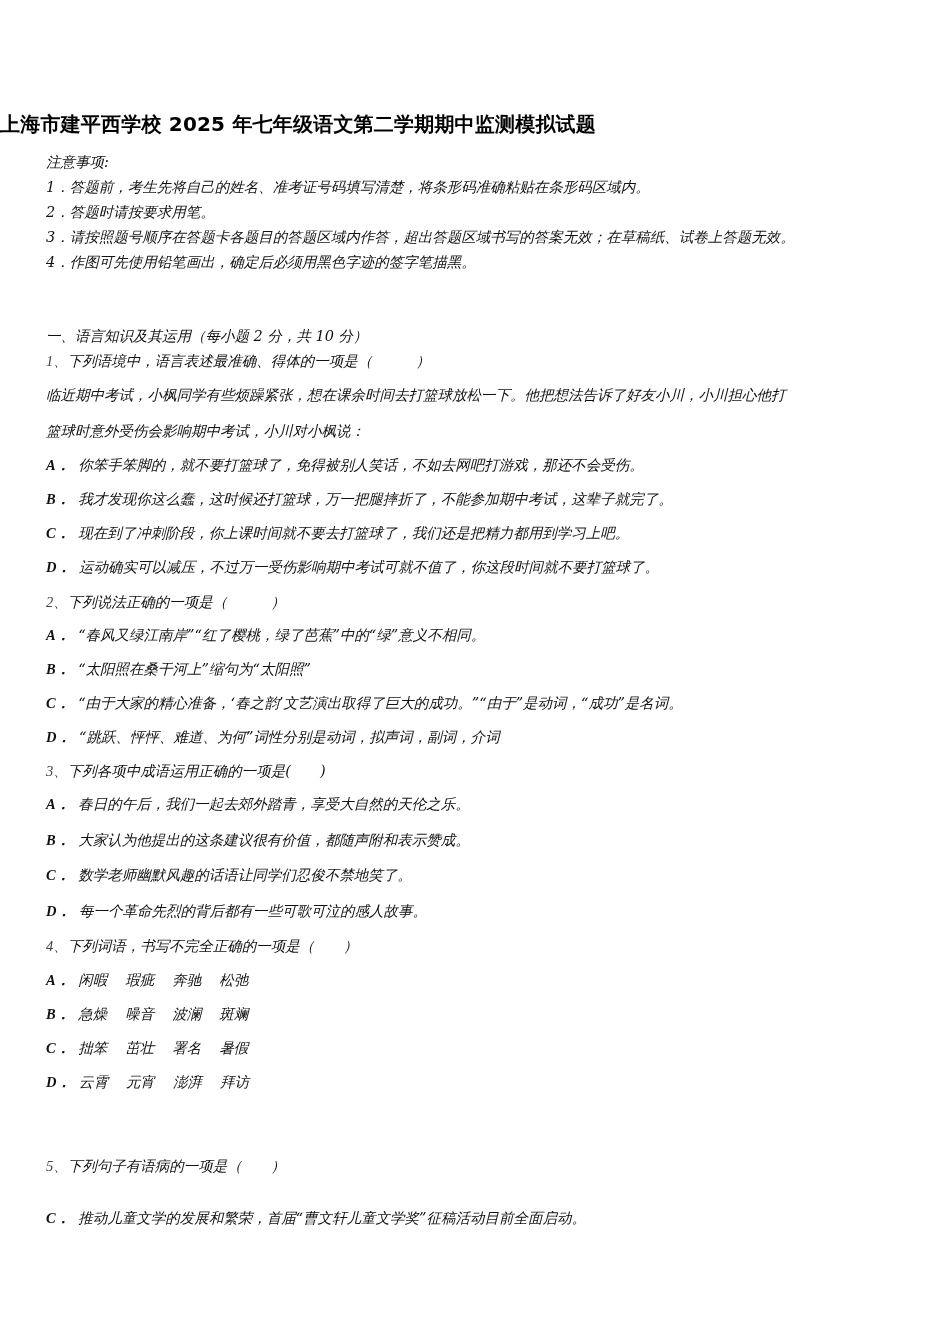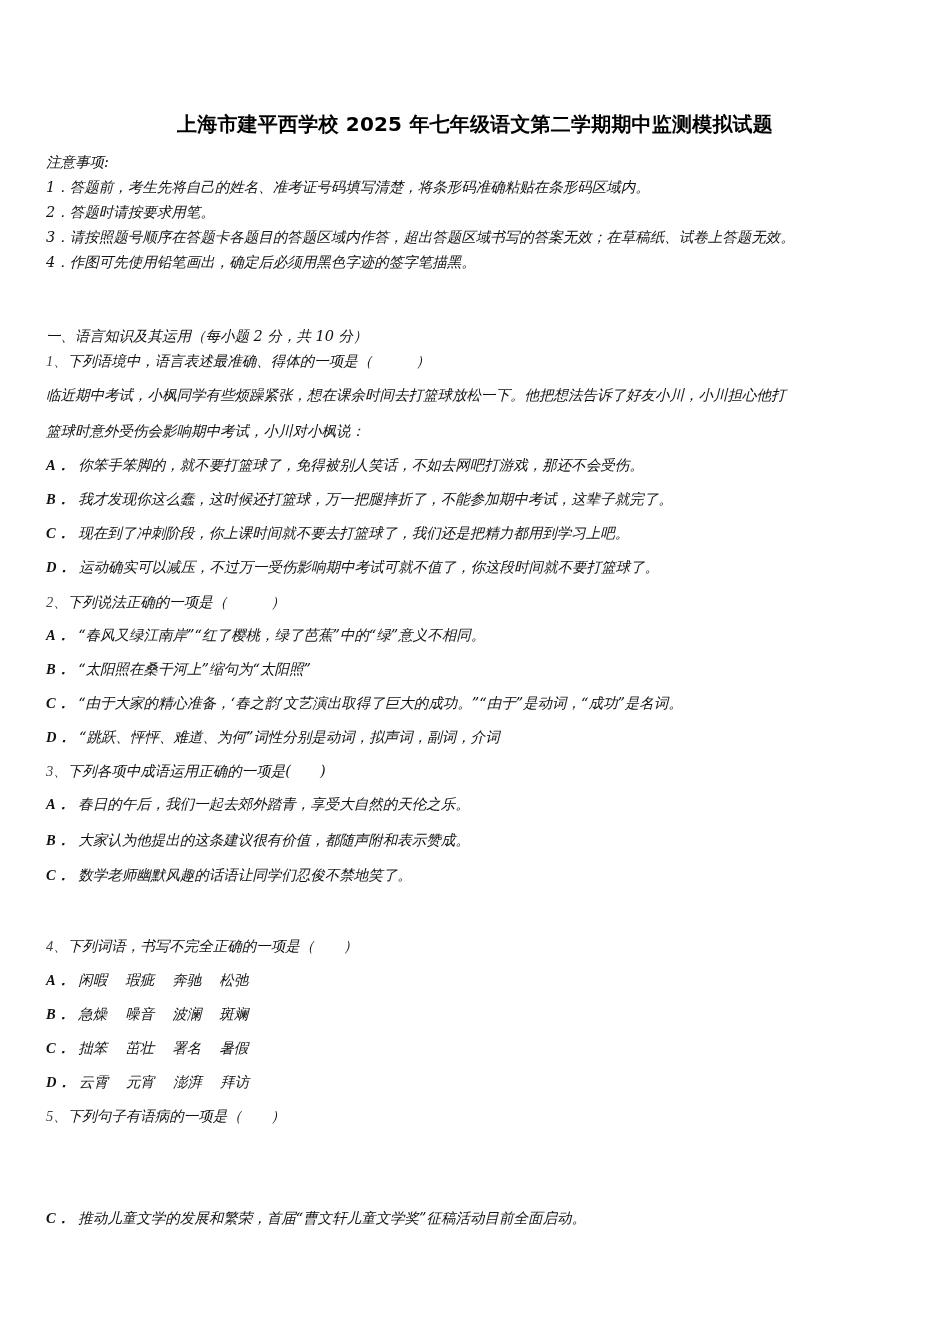--- a/index.html
+++ b/index.html
@@ -1,19 +1,19 @@
 <!DOCTYPE html>
 <html><head>
 <meta charset="utf-8">
 <style>
   html, body { margin: 0; padding: 0; background: #ffffff; }
   body { width: 950px; height: 1344px; position: relative; overflow: hidden;
          font-family: "DejaVu Serif", "Liberation Serif", serif; color: #111; }
   .page { position: absolute; left: 0; top: 0; width: 950px; height: 1344px; }
-  .title { position: absolute; left: 0; width: 950px; top: 111px; text-align: center;
+  .title { position: absolute; left: 0; width: 950px; top: 111px; text-align: left;
            font-family: "DejaVu Sans", "Liberation Sans", sans-serif; font-weight: bold;
            font-size: 20px; letter-spacing: 0.2px; color: #000; }
   .line { position: absolute; left: 46px; font-size: 14.5px; white-space: nowrap; color: #111; font-style: italic; }
   .opt-letter { font-family: "Liberation Serif", "DejaVu Serif", serif; font-weight: bold; margin-right: 8px; }
   .qnum { font-family: "Liberation Serif", serif; color: #444; }
   .words span.w { display: inline-block; margin-right: 18px; }
 </style>
 </head>
 <body>
 
@@ -46,27 +46,28 @@
   <div class="line" style="top:660px"><span class="opt-letter">B．</span><span>“太阳照在桑干河上”缩句为“太阳照”</span></div>
   <div class="line" style="top:694px"><span class="opt-letter">C．</span><span>“由于大家的精心准备，‘春之韵’文艺演出取得了巨大的成功。”“由于”是动词，“成功”是名词。</span></div>
   <div class="line" style="top:728px"><span class="opt-letter">D．</span><span>“跳跃、怦怦、难道、为何”词性分别是动词，拟声词，副词，介词</span></div>
 
   <div class="line" style="top:762px">
     <span class="qnum">3、</span><span>下列各项中成语运用正确的一项是(　　)</span>
   </div>
   <div class="line" style="top:795px"><span class="opt-letter">A．</span><span>春日的午后，我们一起去郊外踏青，享受大自然的天伦之乐。</span></div>
   <div class="line" style="top:831px"><span class="opt-letter">B．</span><span>大家认为他提出的这条建议很有价值，都随声附和表示赞成。</span></div>
   <div class="line" style="top:866px"><span class="opt-letter">C．</span><span>数学老师幽默风趣的话语让同学们忍俊不禁地笑了。</span></div>
+  <div class="line" style="top:902px"><span class="opt-letter">D．</span><span>每一个革命先烈的背后都有一些可歌可泣的感人故事。</span></div>
 
   <div class="line" style="top:937px">
     <span class="qnum">4、</span><span>下列词语，书写不完全正确的一项是（　　）</span>
   </div>
   <div class="line words" style="top:971px"><span class="opt-letter">A．</span><span class="w">闲暇</span><span class="w">瑕疵</span><span class="w">奔驰</span><span class="w">松弛</span></div>
   <div class="line words" style="top:1005px"><span class="opt-letter">B．</span><span class="w">急燥</span><span class="w">噪音</span><span class="w">波澜</span><span class="w">斑斓</span></div>
   <div class="line words" style="top:1039px"><span class="opt-letter">C．</span><span class="w">拙笨</span><span class="w">茁壮</span><span class="w">署名</span><span class="w">暑假</span></div>
   <div class="line words" style="top:1073px"><span class="opt-letter">D．</span><span class="w">云霄</span><span class="w">元宵</span><span class="w">澎湃</span><span class="w">拜访</span></div>
 
-  <div class="line" style="top:1107px">
+  <div class="line" style="top:1157px">
     <span class="qnum">5、</span><span>下列句子有语病的一项是（　　）</span>
   </div>
   <div class="line" style="top:1209px"><span class="opt-letter">C．</span><span>推动儿童文学的发展和繁荣，首届“曹文轩儿童文学奖”征稿活动目前全面启动。</span></div>
 
 </div>
 
 </body></html>

